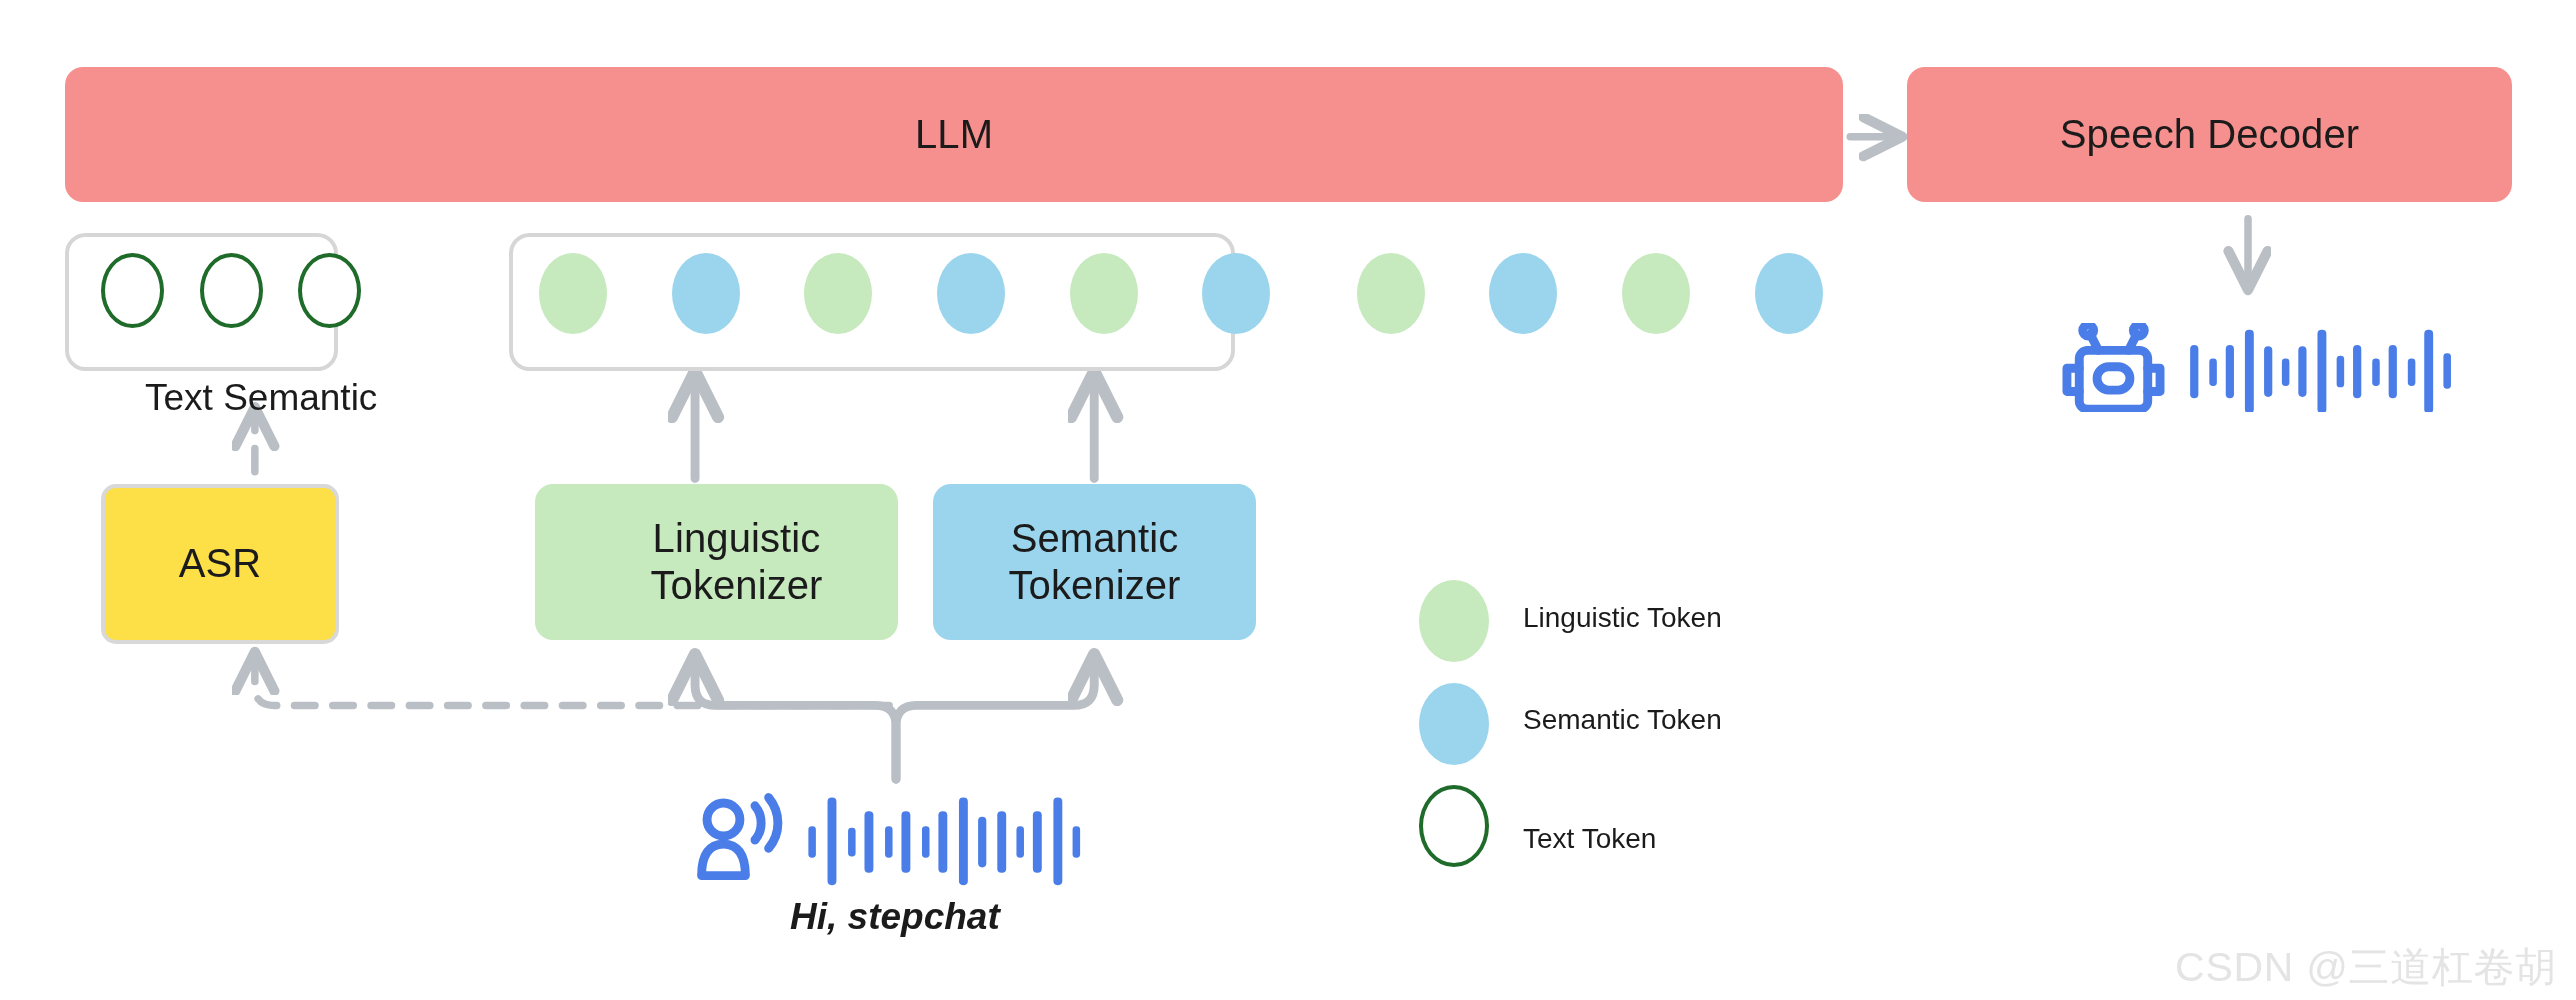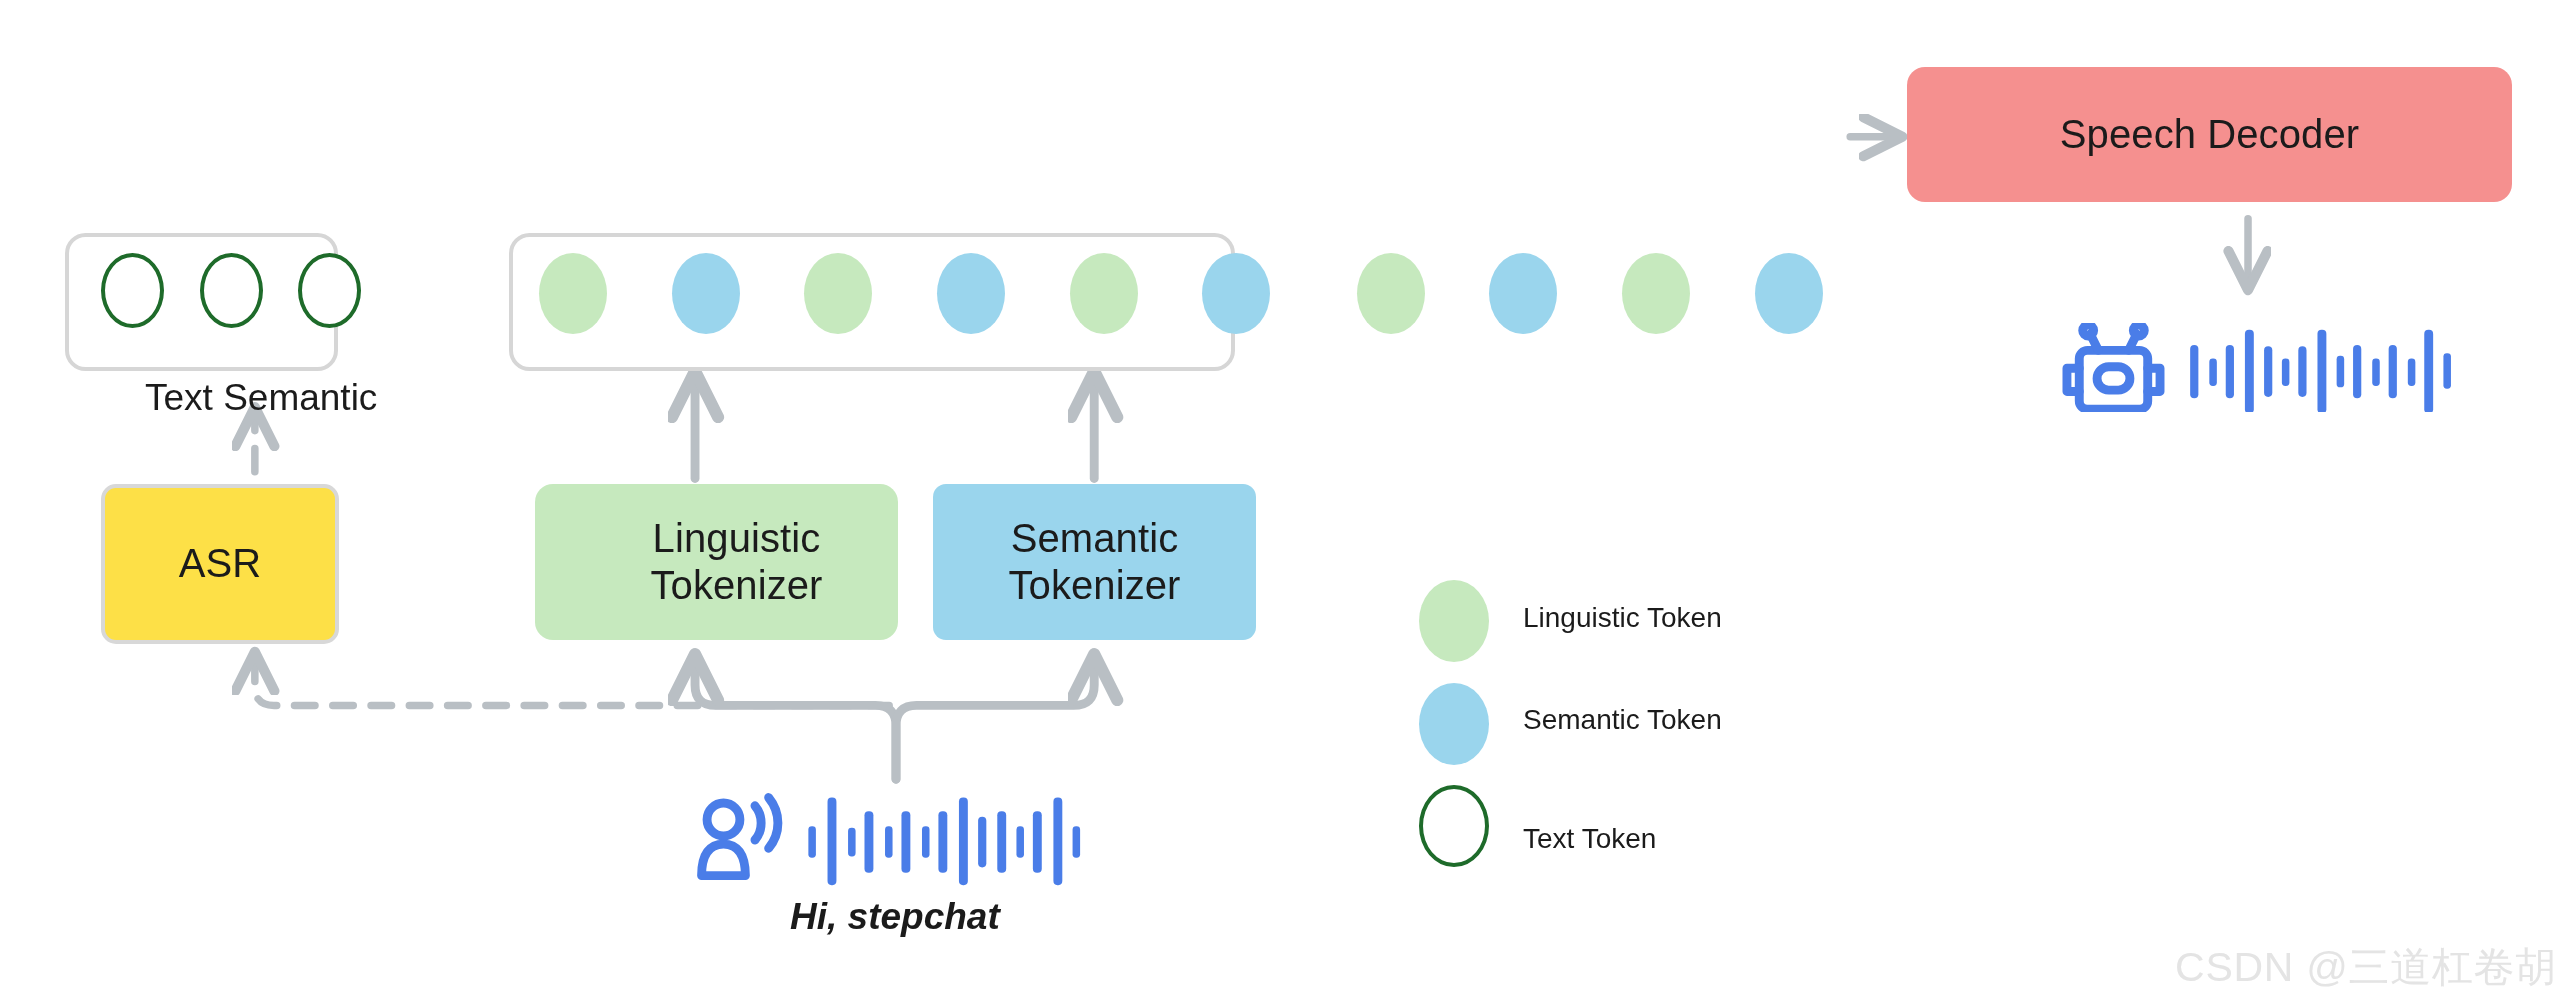--- a/index.html
+++ b/index.html
@@ -12,21 +12,21 @@
   .abs{position:absolute;}
 
   
   .block{
     position:absolute;border-radius:18px;display:flex;align-items:center;
     justify-content:center;text-align:center;line-height:1.18;
     font-size:40px;color:#1b1b1b;letter-spacing:0.1px;
   }
   .block.red{background:#f5908f;}
   .block.green{background:#c6e9be;padding-left:40px;}
-  .block.blue{background:#9ad5ed;border-radius:13px;}
+  .block.blue{background:#9ad5ed;}
   .block.plain{background:#fde047;border:4.1px solid #d8d8d8;}
 
   
   .group-box{
     position:absolute;background:#ffffff;border:4.8px solid #d6d6d6;border-radius:20.5px;
   }
 
   
   .token{position:absolute;border-radius:50%;}
   .token.ling{background:#c6e9be;}
@@ -82,20 +82,23 @@
 
     <g>
       <line x1="1016" y1="700" x2="1016" y2="548" stroke="#b9bfc4" stroke-width="13" stroke-linecap="round" marker-end="url(#ah)"></line>
     </g>
 
     <g>
       <line x1="1600" y1="700" x2="1600" y2="548" stroke="#b9bfc4" stroke-width="13" stroke-linecap="round" marker-end="url(#ah)"></line>
     </g>
   </svg>
 
+  <div class="block red" style="left:65px;top:67px;width:1778px;height:135px;">
+    <span>LLM</span>
+  </div>
 
   <div class="block red" style="left:1907px;top:67px;width:605px;height:135px;">
     <span>Speech Decoder</span>
   </div>
 
   <div class="group-box" style="left:65px;top:233px;width:265px;height:130px;"></div>
   <div class="token text" style="left:101px;top:253px;width:63px;height:75px;"></div>
   <div class="token text" style="left:200px;top:253px;width:63px;height:75px;"></div>
   <div class="token text" style="left:298px;top:253px;width:63px;height:75px;"></div>
   <div class="caption" style="left:145px;top:377px;">Text Semantic</div>

